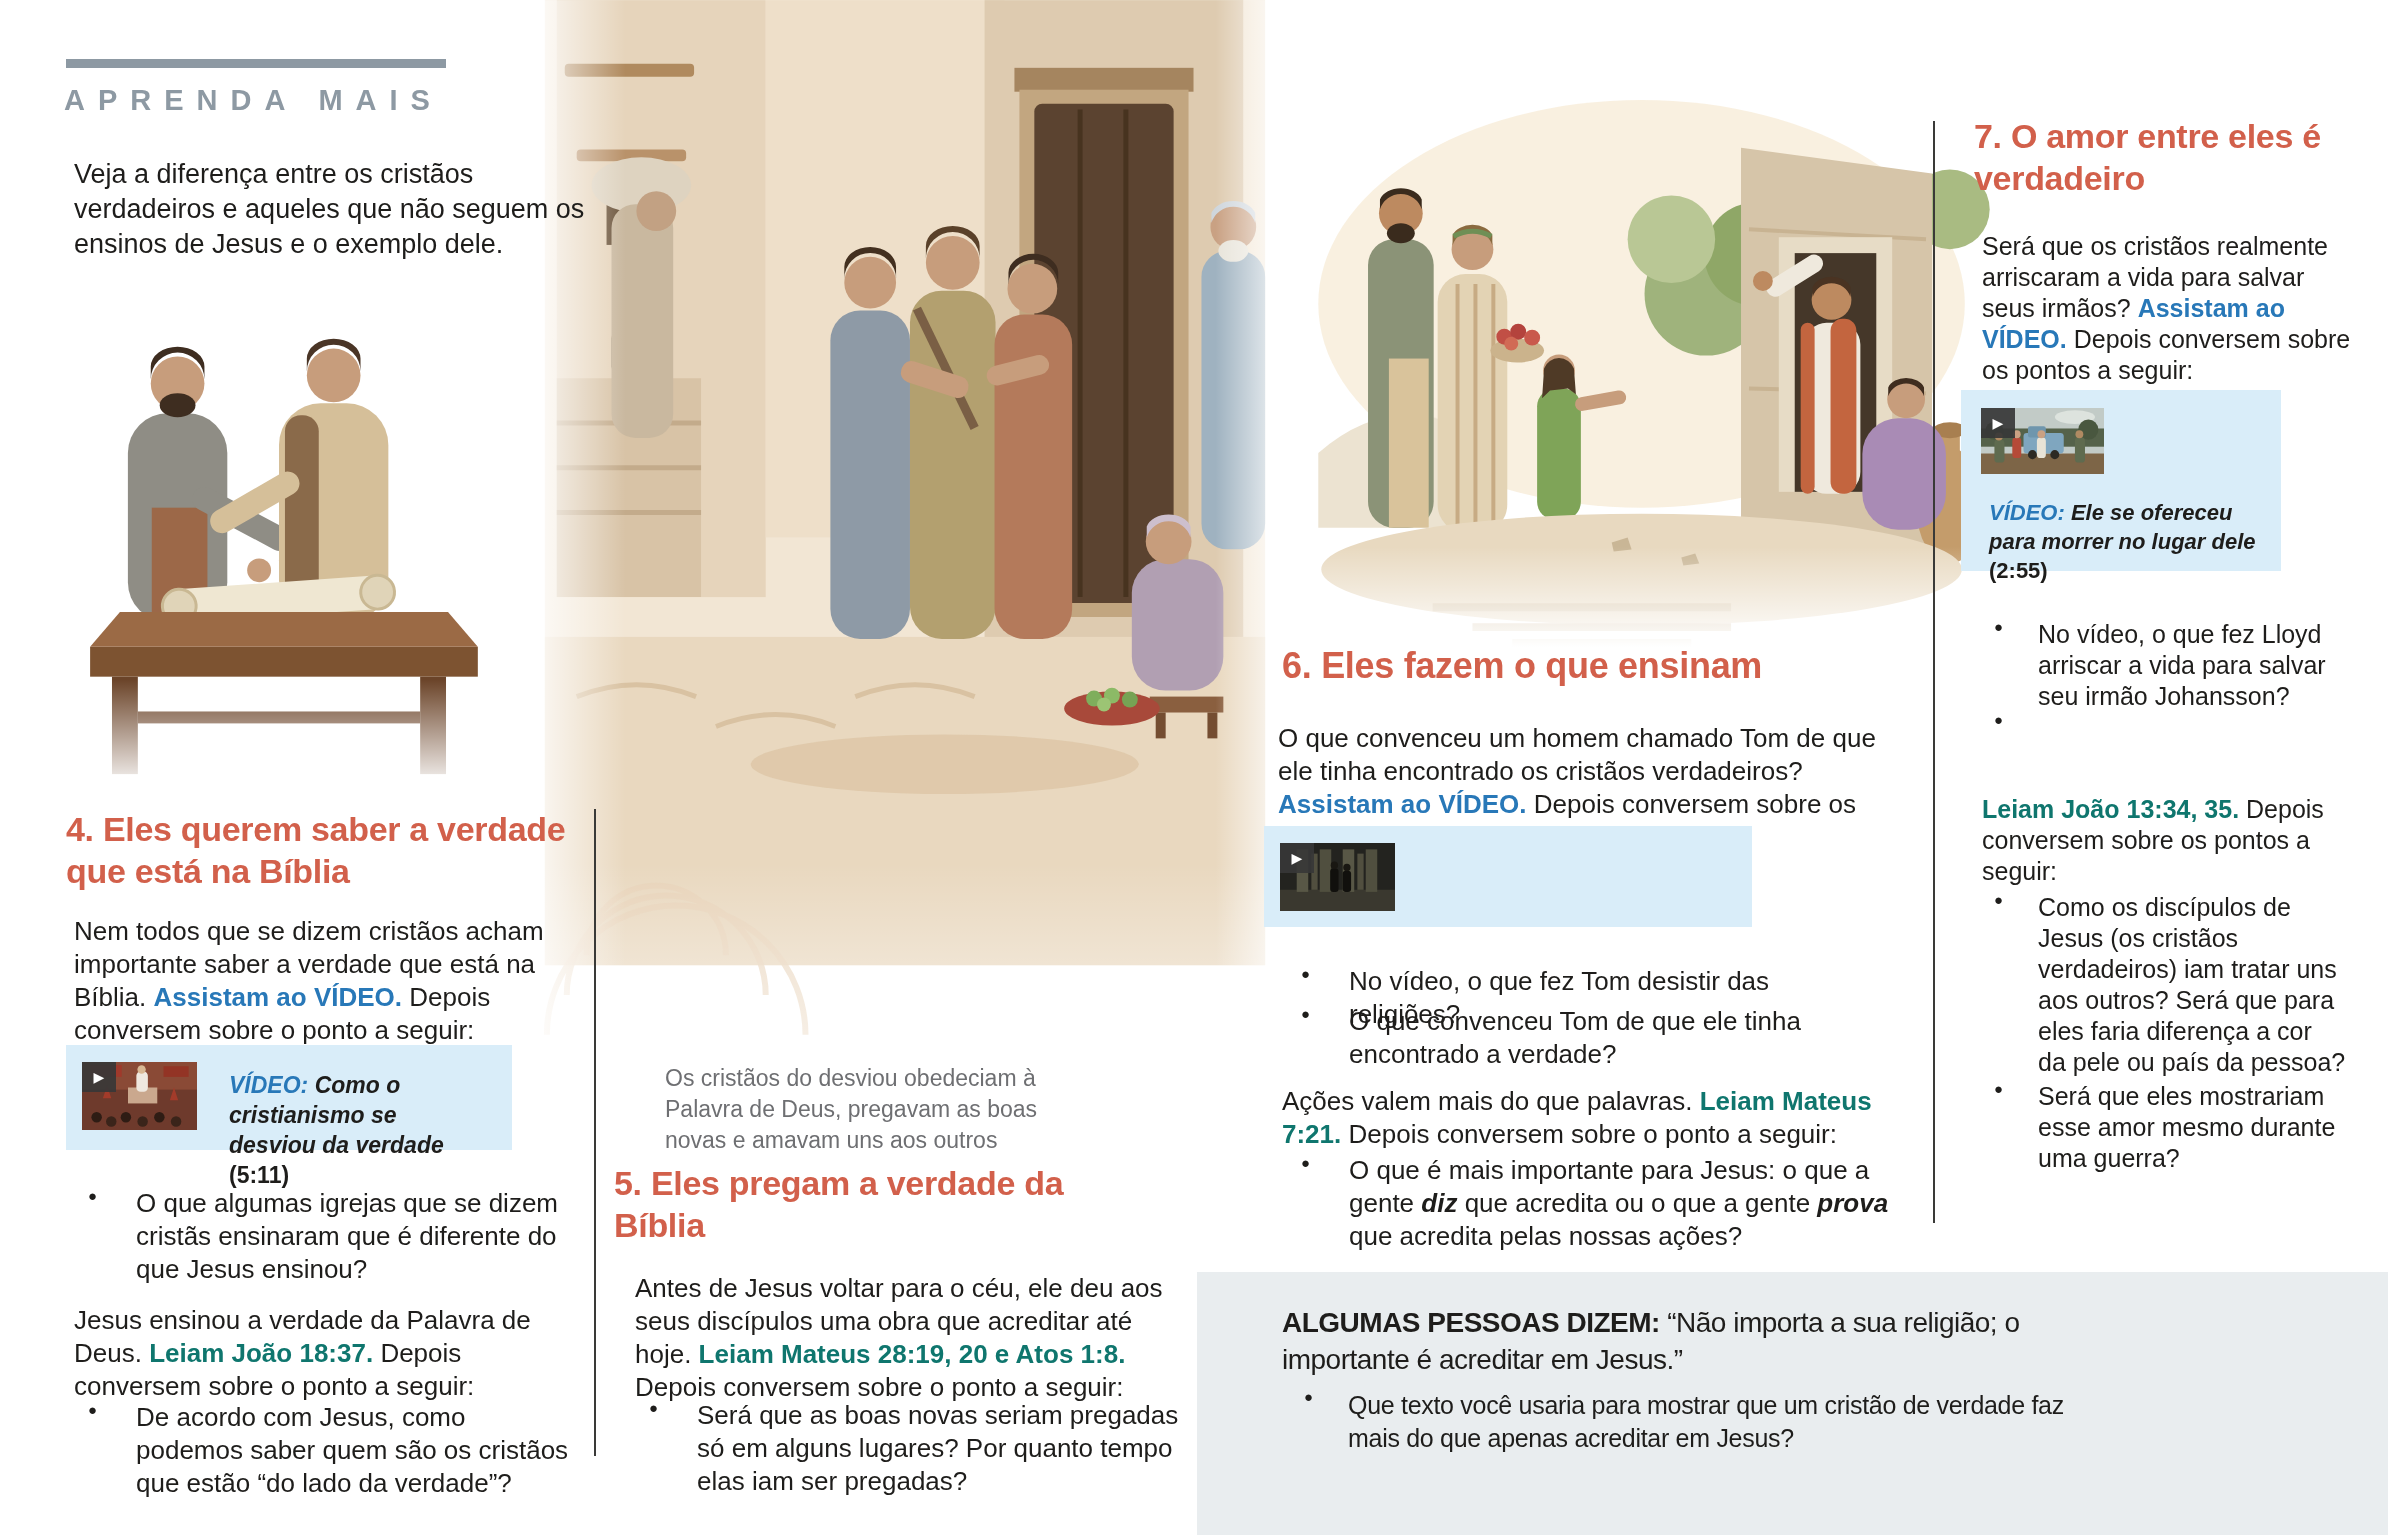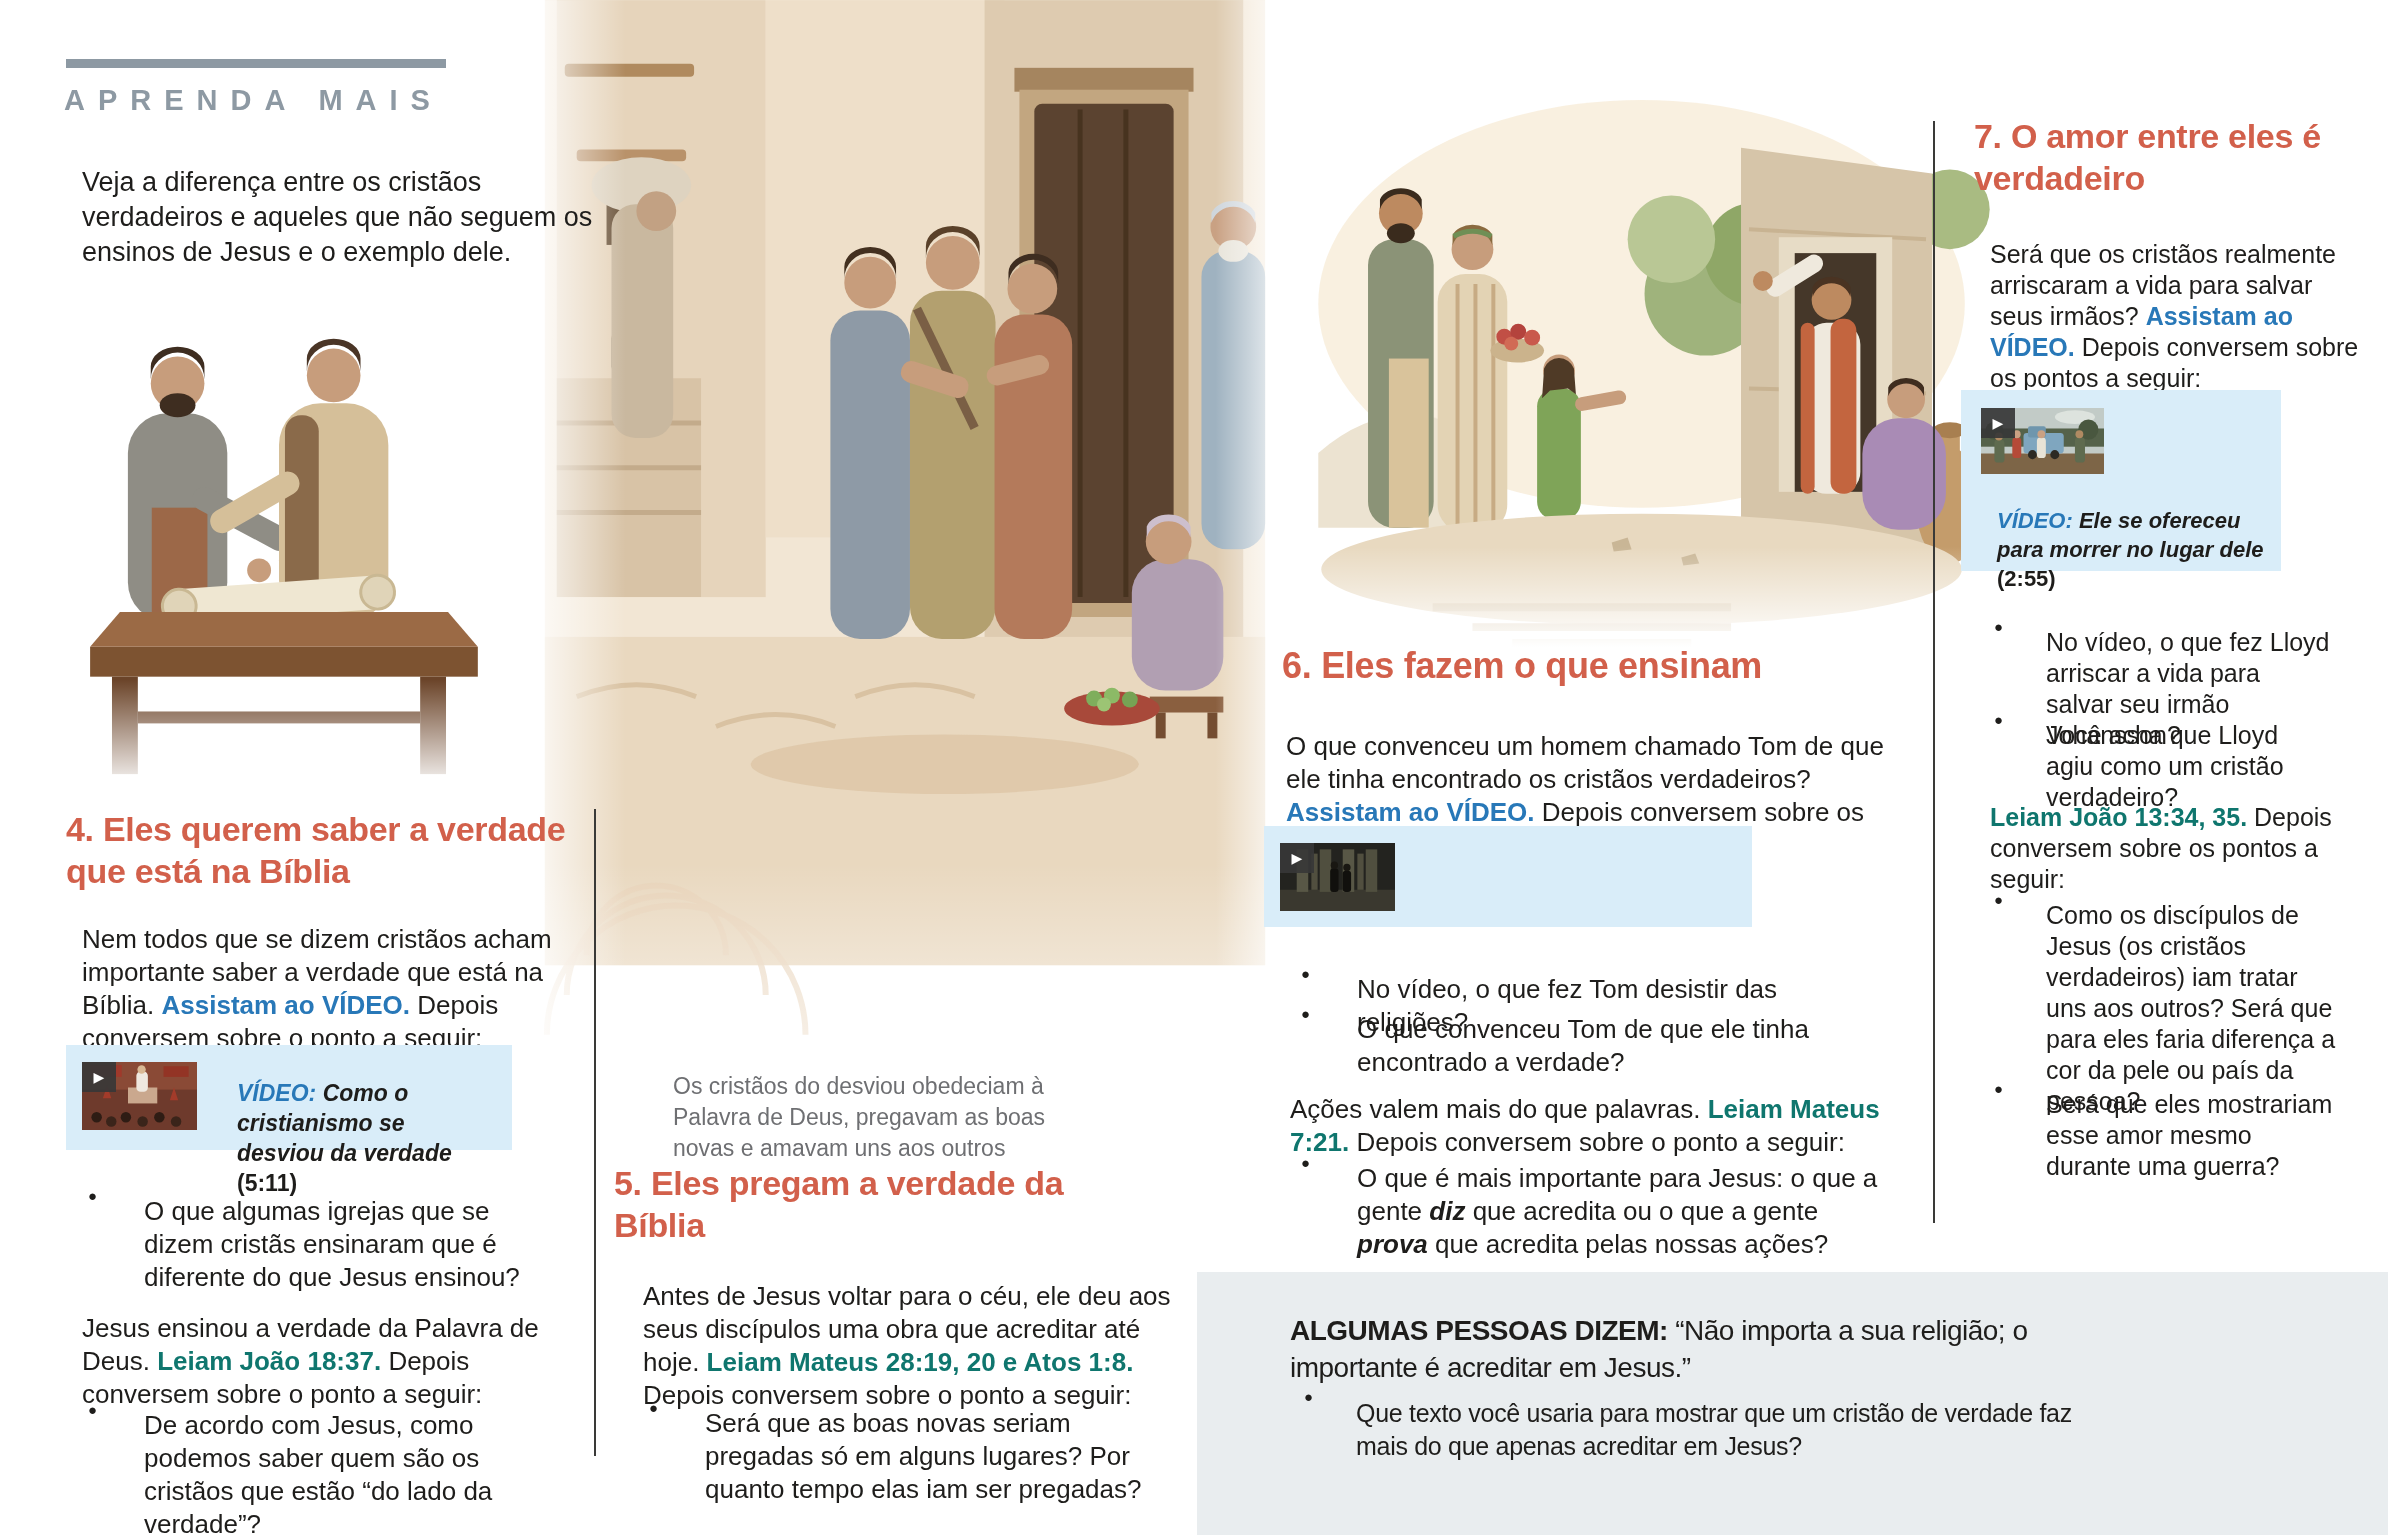--- a/index.html
+++ b/index.html
@@ -1,19 +1,19 @@
 <!DOCTYPE html>
 <html><head>
 <meta charset="utf-8">
 <style>
   html,body{margin:0;padding:0;background:#ffffff;}
   body{width:2388px;height:1535px;position:relative;overflow:hidden;
        font-family:"Liberation Sans",sans-serif;color:#1e1d1b;}
   .abs{position:absolute;}
-  p{margin:16px;}
+  p{margin:8px;}
   
   .kicker-rule{height:9px;background:#8d99a3;}
   .kicker{font-size:29px;font-weight:bold;letter-spacing:13px;color:#8d99a3;}
   .intro{font-size:27px;line-height:35px;}
   .h-sec{font-size:34px;line-height:42px;font-weight:bold;color:#d2604b;letter-spacing:-0.3px;}
   .h-sec.one{font-size:36px;}
   .body-t{font-size:26px;line-height:33px;}
   .body-s{font-size:25px;line-height:31px;}
   .vlink{color:#2878b8;font-weight:bold;}
   .ref{color:#0f766e;font-weight:bold;}
@@ -381,21 +381,20 @@
   </p>
 </div>
 
 <div class="abs bullet" style="left:1994px;top:611px;width:354px;">
   <span class="dot s">●</span>
   <p class="body-s">No vídeo, o que fez Lloyd arriscar a vida para salvar seu irmão Johansson?</p>
 </div>
 
 <div class="abs bullet" style="left:1994px;top:704px;width:354px;">
   <span class="dot s">●</span>
-  <p class="body-s">Você acha que Lloyd agiu como um cristão verdadeiro?</p>
 </div>
 
 <p class="abs body-s" style="left:1974px;top:786px;width:364px;">
   <span class="ref">Leiam João 13:34, 35.</span><span> Depois conversem sobre os pontos a seguir:</span>
 </p>
 
 <div class="abs bullet" style="left:1994px;top:884px;width:360px;">
   <span class="dot s">●</span>
   <p class="body-s">Como os discípulos de Jesus (os cristãos verdadeiros) iam tratar uns aos outros? Será que para eles faria diferença a cor da pele ou país da pessoa?</p>
 </div>

